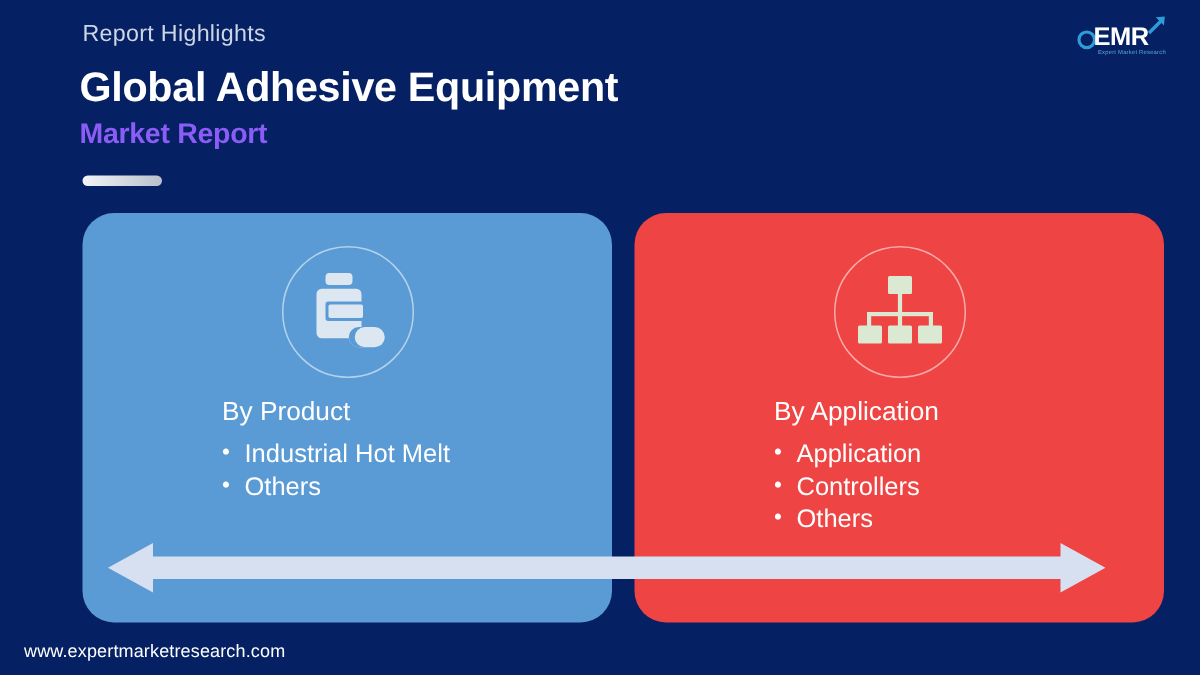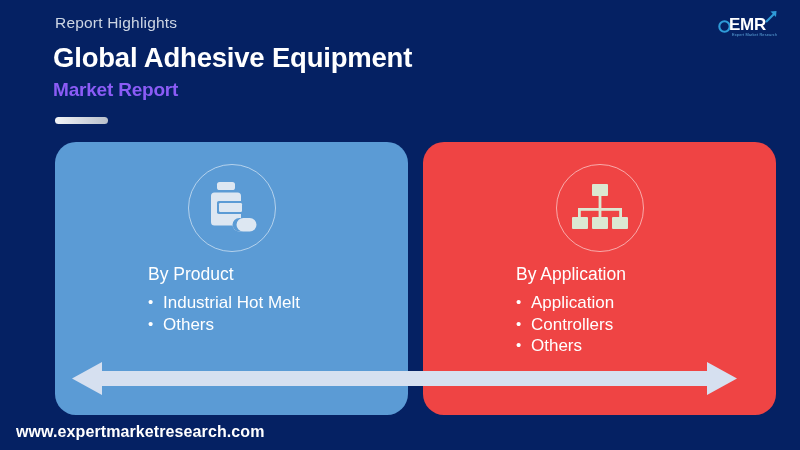--- a/index.html
+++ b/index.html
@@ -146,22 +146,22 @@
     width: 665px;
     height: 37px;
   }
   #arrow svg { display: block; }
 
   
   #footer-url {
     position: absolute;
     left: 16px;
     bottom: 9px;
-    font-size: 16px;
-    font-weight: bold;
+    font-size: 12px;
+    font-weight: normal;
     color: #ffffff;
     letter-spacing: .1px;
     white-space: nowrap;
   }
 </style>
 </head>
 <body>
 
 <div id="slide">
 

